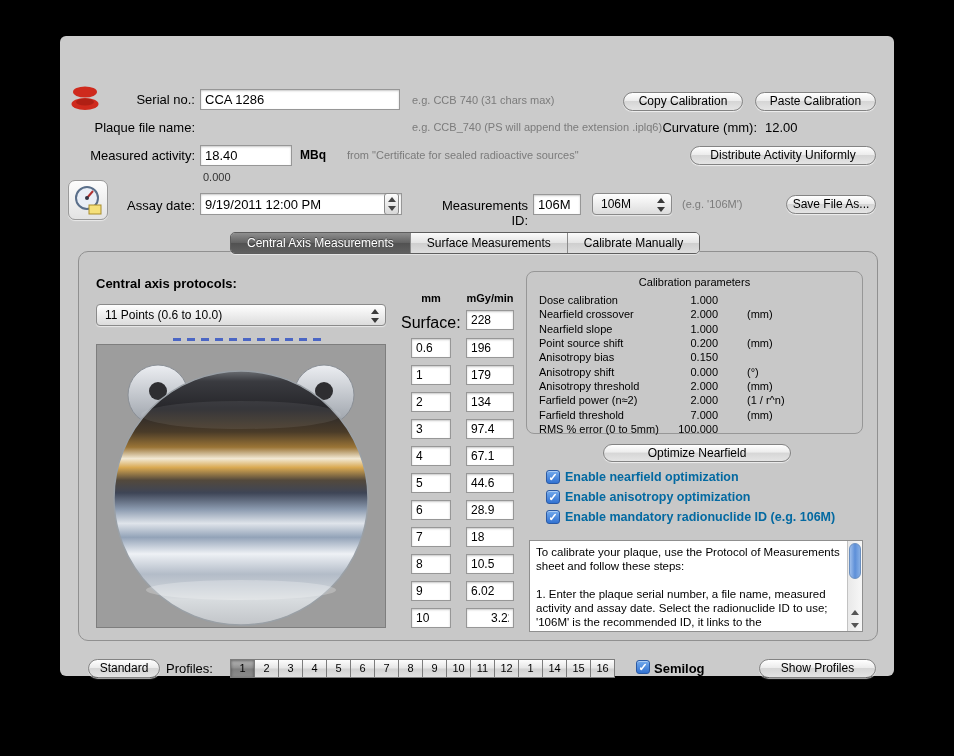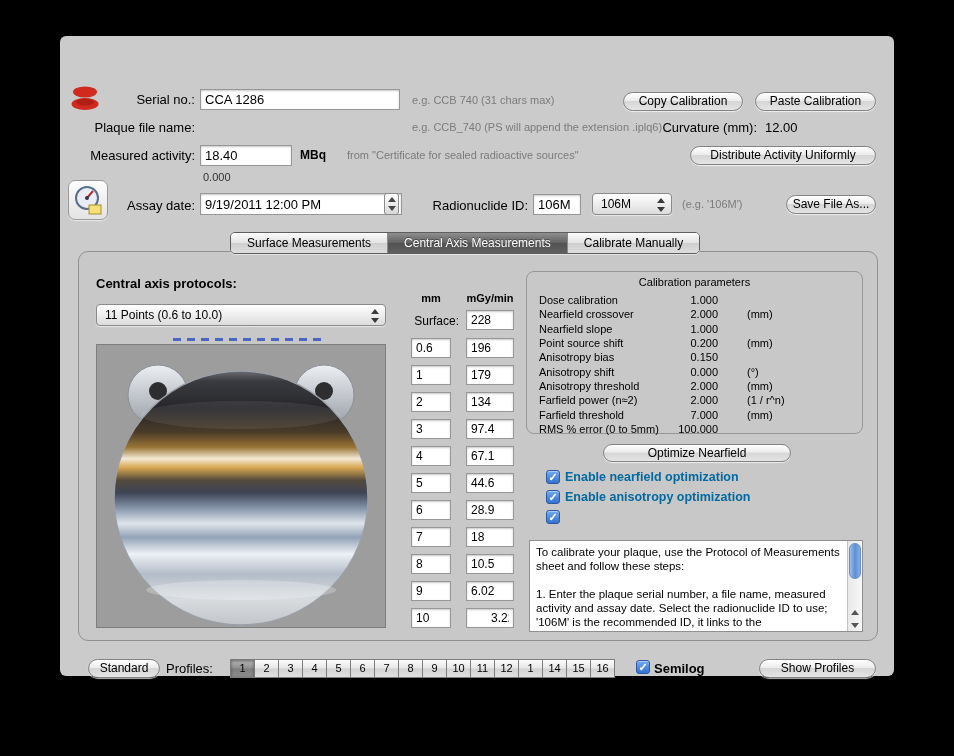--- a/index.html
+++ b/index.html
@@ -50,21 +50,21 @@
   .mainbox { position:absolute; left:18px; top:193px; width:800px; height:390px; background:#c8c8c8;
              border:1px solid #909090; border-radius:10px; }
   .bold { font-weight:bold; }
 
   .dashes { position:absolute; left:94px; top:86px; display:flex; gap:6px; }
   .dash { width:8px; height:3px; background:#4b66c4; }
 
   .plaquebox { position:absolute; left:17px; top:92px; width:290px; height:284px; border:1px solid #7e7e7e; }
 
   .colhead { position:absolute; font-size:11px; font-weight:bold; text-align:center; color:#000; }
-  .mlabel { position:absolute; font-size:12px; text-align:right; color:#000; }
+  .mlabel { position:absolute; font-size:16px; text-align:right; color:#000; }
 
   .paramsbox { position:absolute; left:447px; top:19px; width:337px; height:163px;
                border:1px solid #979797; border-radius:8px; }
   .paramsbox .ptitle { text-align:center; font-size:11px; color:#000; margin-top:4px; }
   .plist { position:absolute; left:12px; top:21px; right:6px; }
   .prow { display:flex; height:14.3px; font-size:11px; align-items:center; white-space:nowrap; }
   .pname { width:129px; }
   .pval  { width:50px; text-align:right; }
   .punit { margin-left:29px; }
 
@@ -131,29 +131,29 @@
       <svg width="38" height="38" viewBox="0 0 38 38">
         <circle cx="18" cy="17" r="11" fill="#e9eef6" stroke="#5a6f8a" stroke-width="2"></circle>
         <line x1="18" y1="17" x2="24" y2="10" stroke="#b03030" stroke-width="2"></line>
         <circle cx="18" cy="17" r="2" fill="#334"></circle>
         <rect x="20" y="24" width="12" height="9" fill="#f5e07a" stroke="#a98e2f" stroke-width="1"></rect>
       </svg>
     </div>
     <div class="lbl" style="left:10px;top:140px;width:125px;">Assay date:</div>
     <input class="field" style="left: 140px; top: 135px; width: 202px; height: 22px;" value="9/19/2011 12:00 PM">
     <div class="stepper" style="left:324px;top:135px;"></div>
-    <div class="lbl" style="left:364px;top:140px;width:104px;">Radionuclide ID:</div>
+    <div class="lbl" style="left:364px;top:140px;width:104px;">Measurements ID:</div>
     <input class="field" style="left: 473px; top: 136px; width: 48px;" value="106M">
     <div class="popup" style="left:532px;top:135px;width:80px;"><span>106M</span><span class="arrows"></span></div>
     <div class="hint" style="left:622px;top:140px;">(e.g. '106M')</div>
     <div class="btn" style="left:726px;top:137px;width:90px;">Save File As...</div>
 
     <div class="tabs">
+      <div class="tab selected">Central Axis Measurements</div>
       <div class="tab">Surface Measurements</div>
-      <div class="tab selected">Central Axis Measurements</div>
       <div class="tab">Calibrate Manually</div>
     </div>
 
     <div class="mainbox">
       <div class="lbl bold" style="left:17px;top:24px;width:200px;text-align:left;">Central axis protocols:</div>
       <div class="popup" style="left:17px;top:52px;width:290px;"><span>11 Points (0.6 to 10.0)</span><span class="arrows"></span></div>
 
       <div class="dashes">
         <span class="dash"></span>
           <span class="dash"></span>
@@ -289,20 +289,21 @@
         </div>
       </div>
 
       <div class="btn" style="left:524px;top:192px;width:188px;height:18px;line-height:16px;">Optimize Nearfield</div>
 
       <div class="cbox" style="left:467px;top:218px;"></div>
       <div class="cblabel" style="left:486px;top:218px;">Enable nearfield optimization</div>
       <div class="cbox" style="left:467px;top:238px;"></div>
       <div class="cblabel" style="left:486px;top:238px;">Enable anisotropy optimization</div>
       <div class="cbox" style="left:467px;top:258px;"></div>
+      <div class="cblabel" style="left:486px;top:258px;">Enable mandatory radionuclide ID (e.g. 106M)</div>
 
       <div class="instructions">
         <div class="instr-text">To calibrate your plaque, use the Protocol of Measurements sheet and follow these steps:
 
 1. Enter the plaque serial number, a file name, measured activity and assay date. Select the radionuclide ID to use; '106M' is the recommended ID, it links to the</div>
         <div class="vscroll">
           <div class="vthumb"></div>
           <div class="varrows"></div>
         </div>
       </div>

